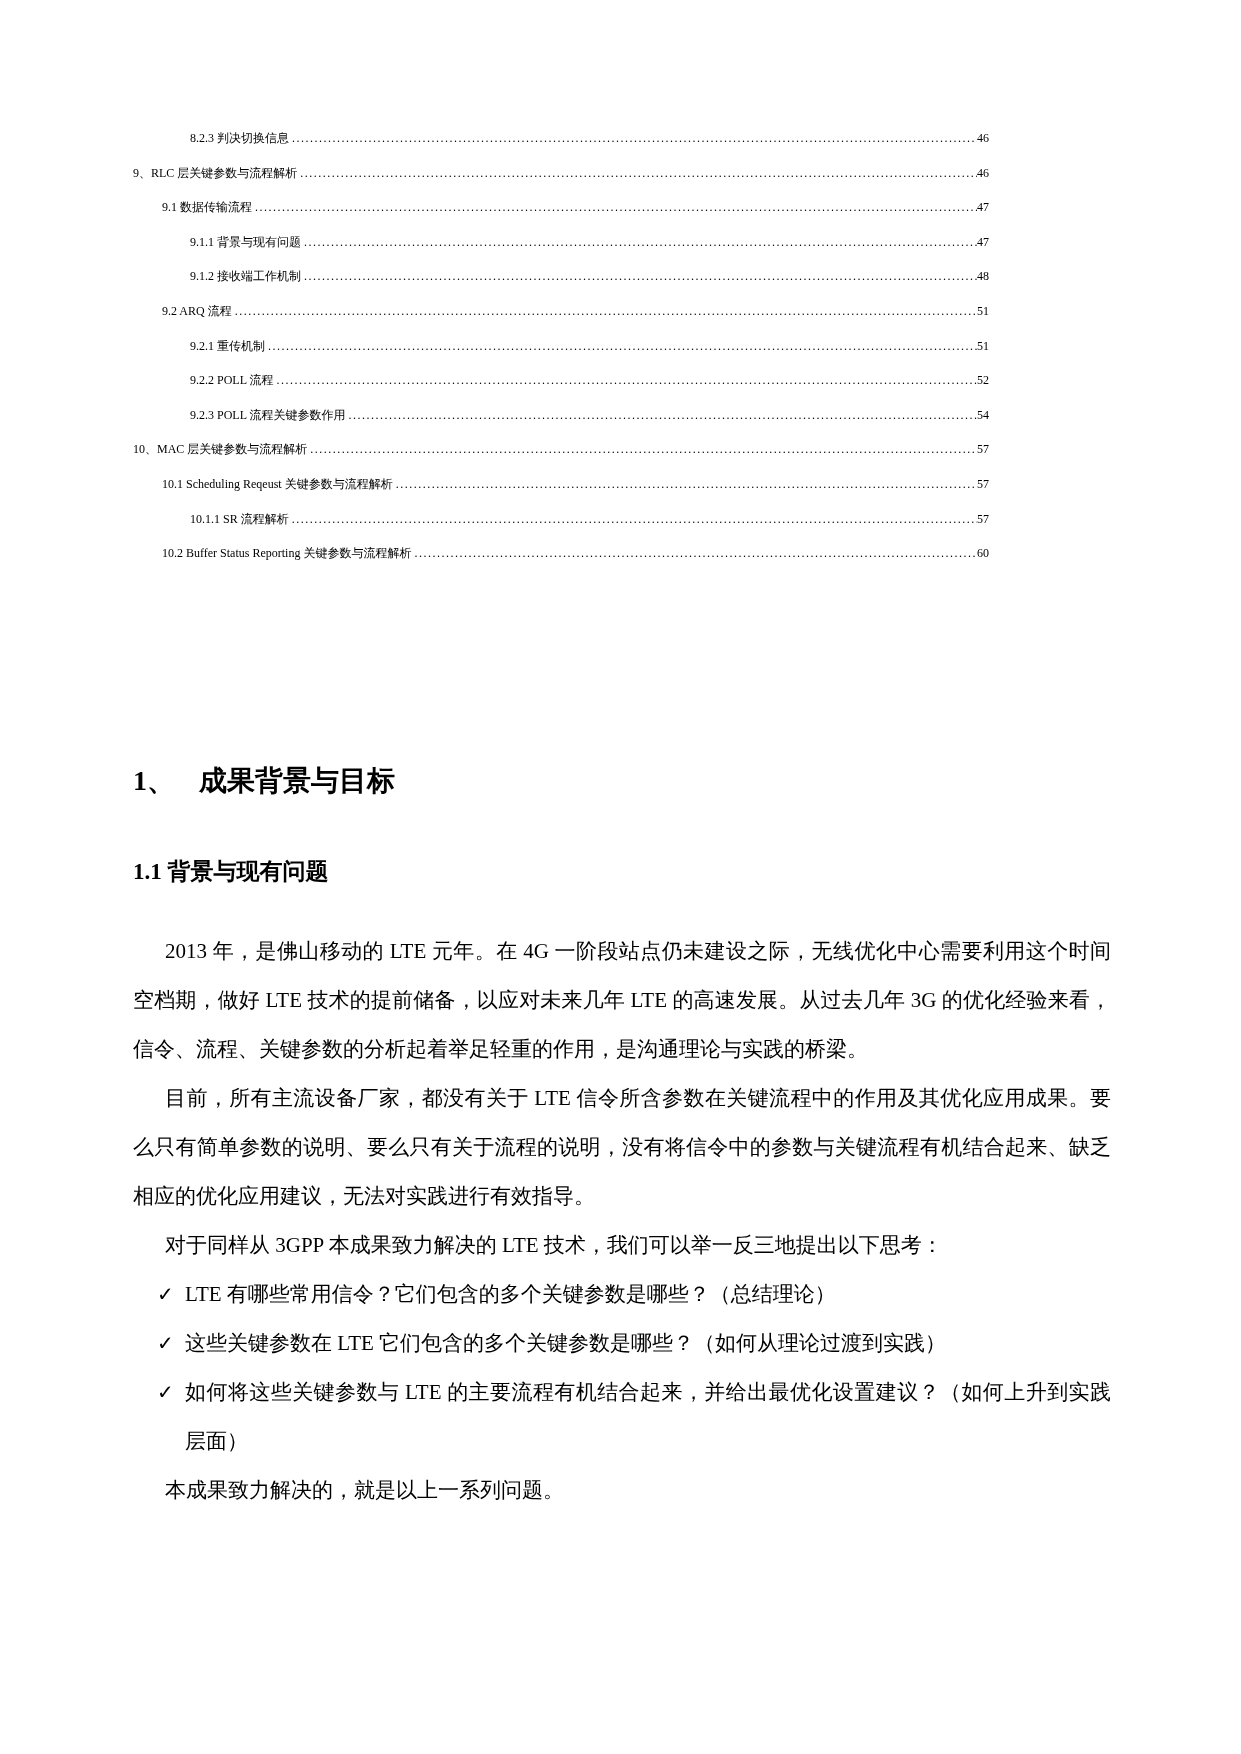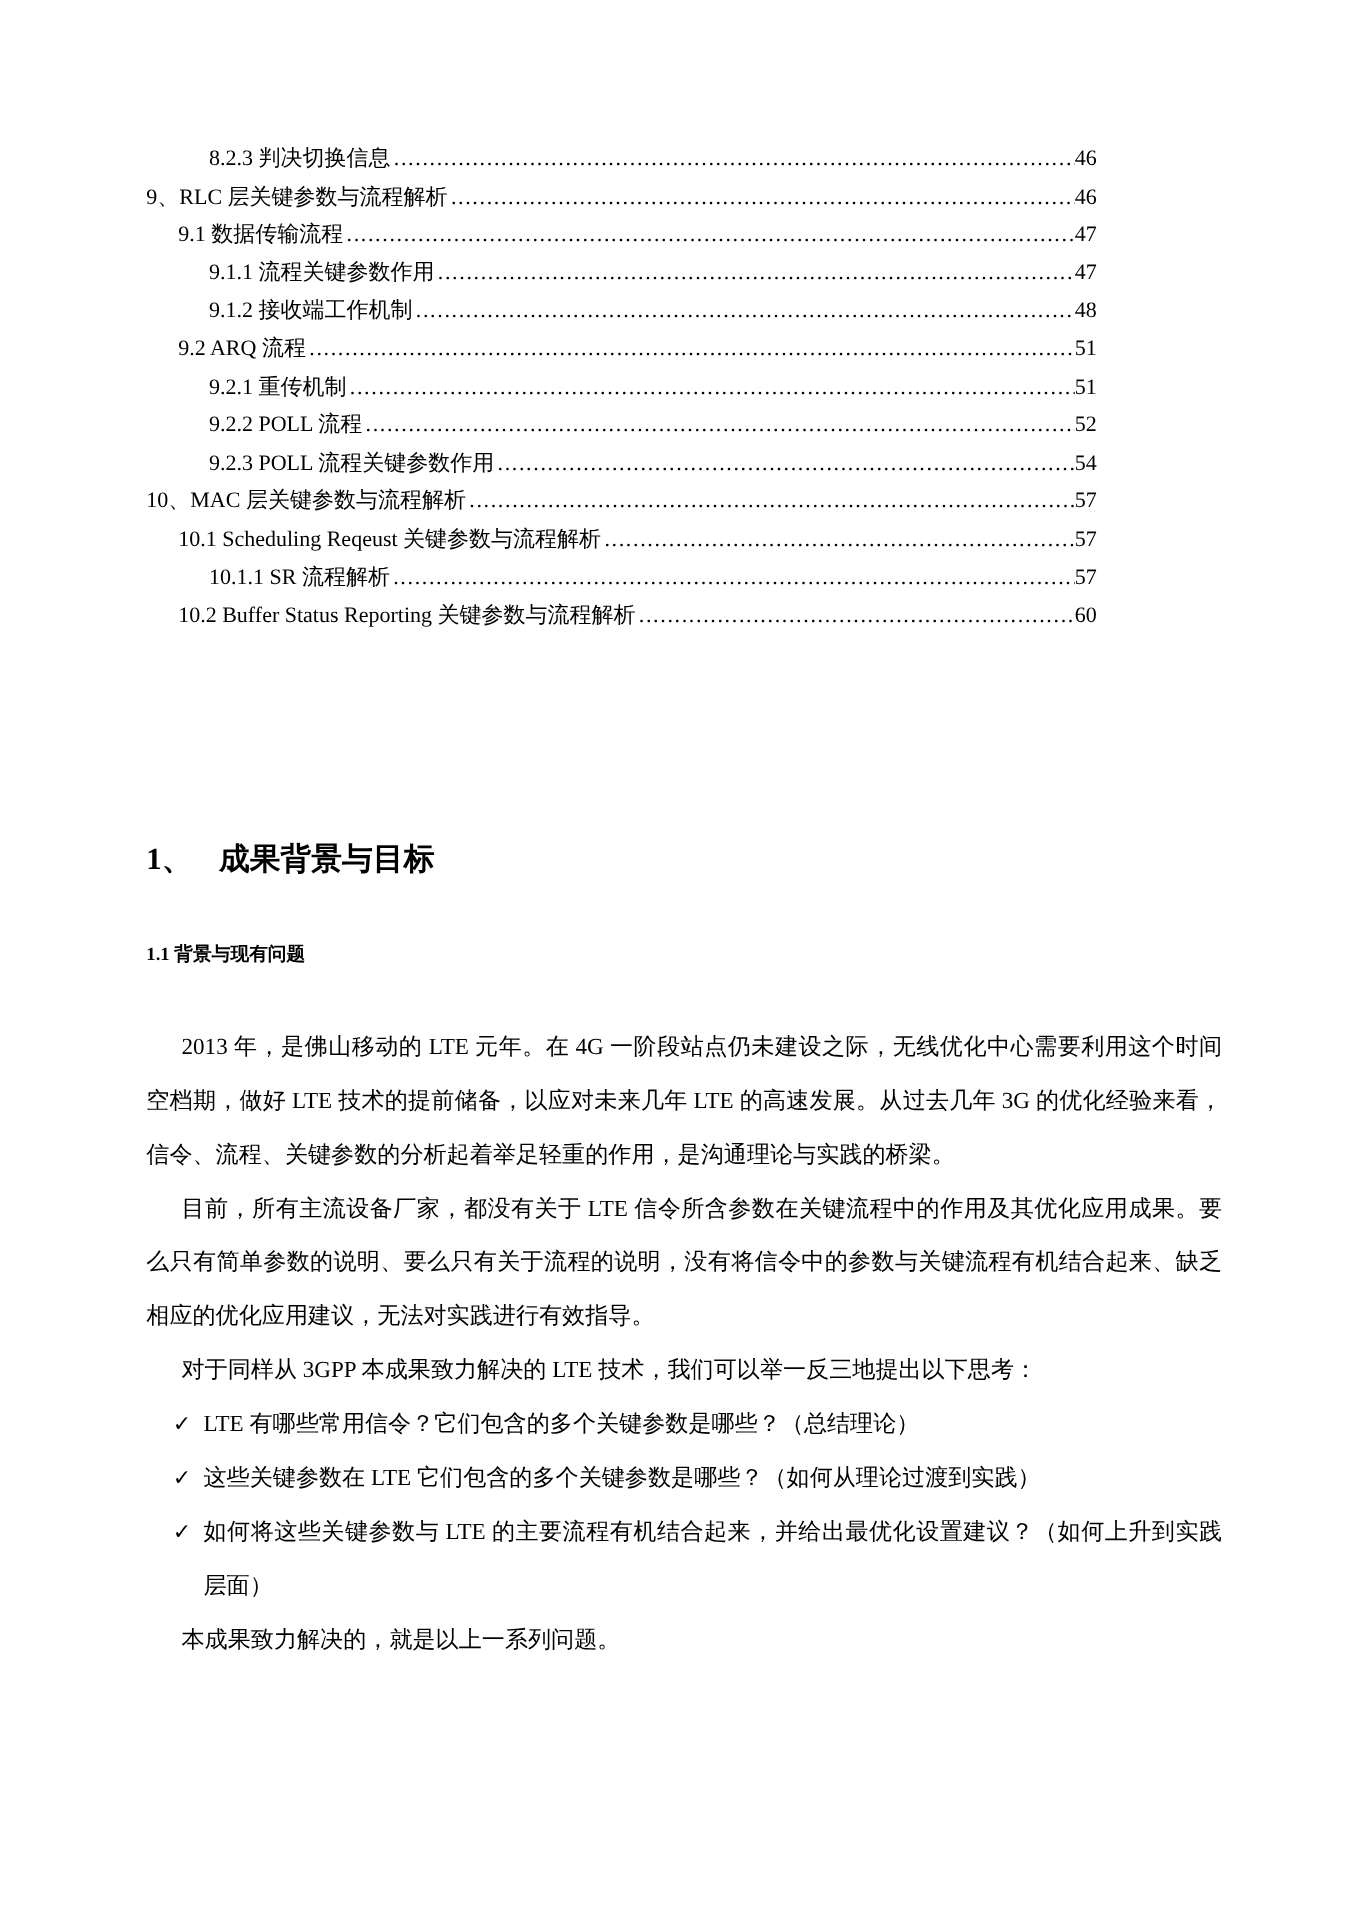--- a/index.html
+++ b/index.html
@@ -16,21 +16,21 @@
     color: #000000;
     overflow: hidden;
   }
 
   
   #toc {
     position: absolute;
     top: 130px;
     left: 133px;
     width: 872px;
-    font-size: 20px;
+    font-size: 12px;
   }
   .toc-row {
     display: flex;
     align-items: baseline;
     height: 34.6px;
     white-space: nowrap;
   }
   .toc-row.lvl1 { padding-left: 0; }
   .toc-row.lvl2 { padding-left: 29px; }
   .toc-row.lvl3 { padding-left: 57px; }
@@ -59,21 +59,21 @@
     display: flex;
     align-items: baseline;
     font-size: 28px;
     font-weight: bold;
   }
   #section-heading .sec-num { margin-right: 24px; }
   #subsection-heading {
     position: absolute;
     top: 856px;
     left: 133px;
-    font-size: 17px;
+    font-size: 23px;
     font-weight: bold;
   }
 
   
   #body-text {
     position: absolute;
     top: 927px;
     left: 133px;
     width: 978px;
     font-size: 21px;
@@ -115,21 +115,21 @@
         <span class="toc-title">9、RLC 层关键参数与流程解析</span>
         <span class="toc-dots"></span>
         <span class="toc-page">46</span>
       </div>
       <div class="toc-row lvl2">
         <span class="toc-title">9.1 数据传输流程</span>
         <span class="toc-dots"></span>
         <span class="toc-page">47</span>
       </div>
       <div class="toc-row lvl3">
-        <span class="toc-title">9.1.1 流程关键参数作用</span>
+        <span class="toc-title">9.1.1 背景与现有问题</span>
         <span class="toc-dots"></span>
         <span class="toc-page">47</span>
       </div>
       <div class="toc-row lvl3">
         <span class="toc-title">9.1.2 接收端工作机制</span>
         <span class="toc-dots"></span>
         <span class="toc-page">48</span>
       </div>
       <div class="toc-row lvl2">
         <span class="toc-title">9.2 ARQ 流程</span>

